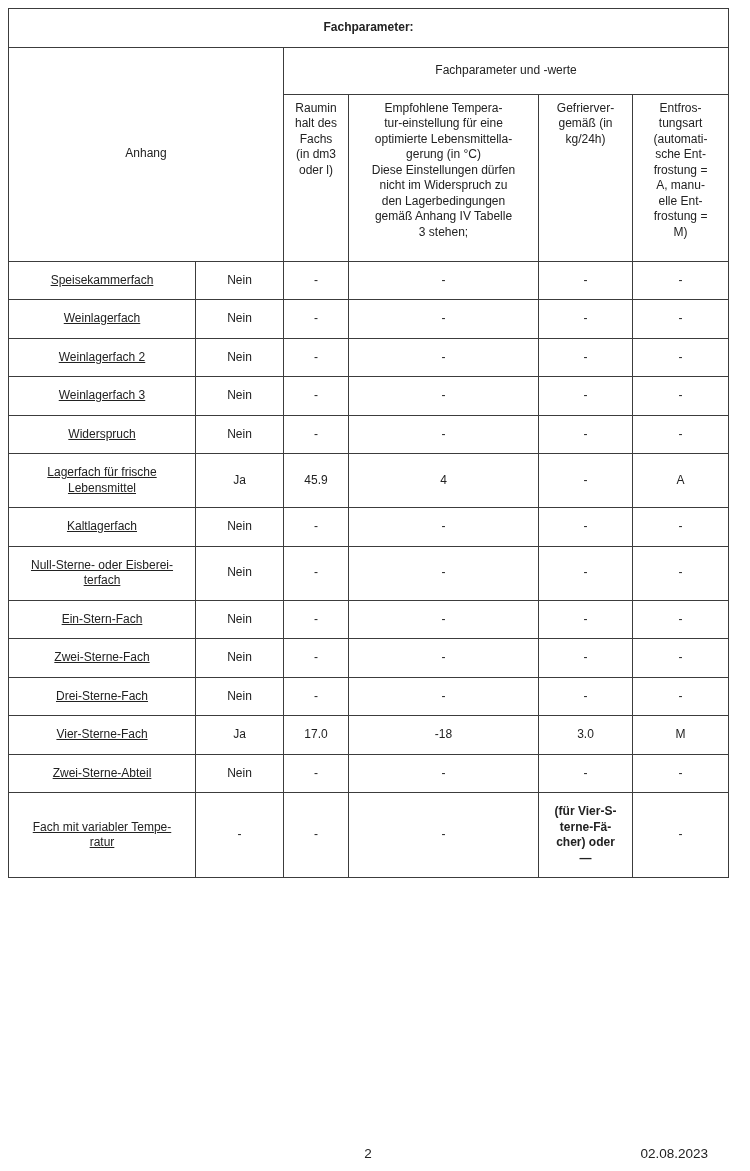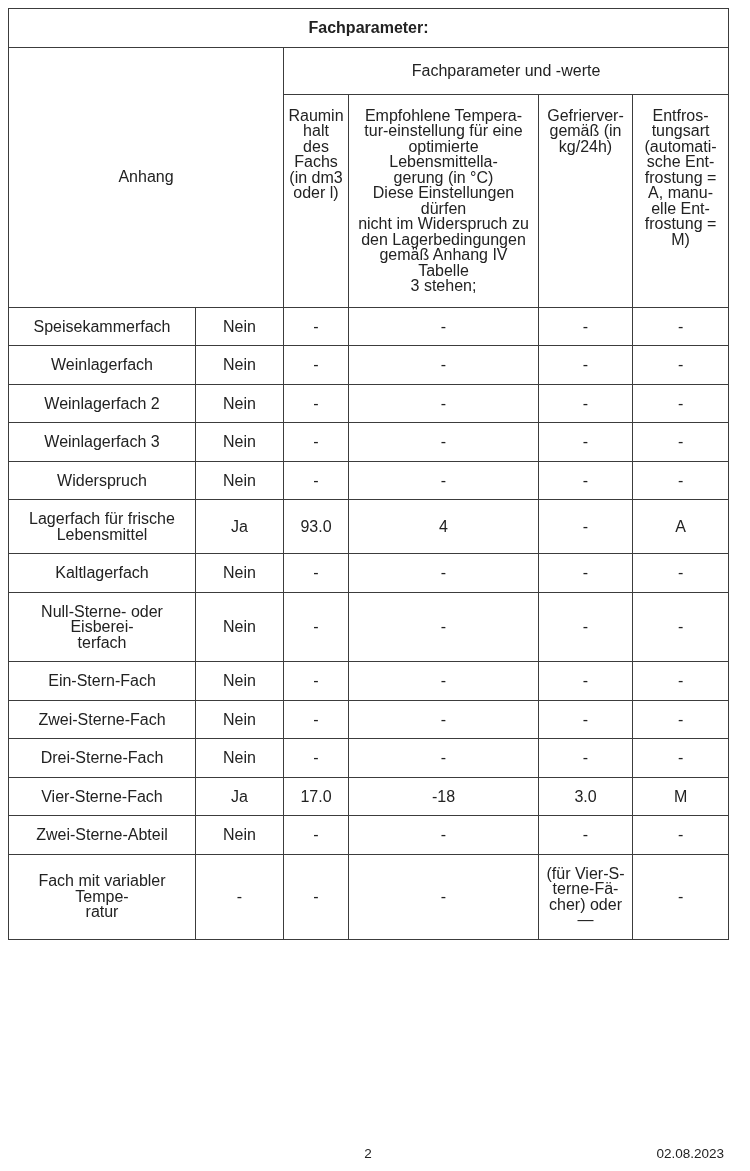--- a/index.html
+++ b/index.html
@@ -11,21 +11,21 @@
     width: 750px; height: 1171px;
     position: relative;
     font-family: "Liberation Sans", sans-serif;
     color: #222222;
   }
   table.fach-table {
     border-collapse: collapse;
     table-layout: fixed;
     width: 720px;
     margin: 8px 0 0 8px;
-    font-size: 16px;
+    font-size: 12px;
     line-height: 15.5px;
   }
   table.fach-table td {
     border: 1.5px solid #3c3c3c;
     vertical-align: middle;
     text-align: center;
     padding: 11px 5px;
     white-space: pre-line;
     overflow: hidden;
   }
@@ -34,49 +34,51 @@
     text-align: left;
     padding: 6px 10px;
     height: 30px;
   }
   tr.row-group { height: 47px; }
   td.group-header-cell { padding: 4px; }
   td.fachtyp-header-cell { text-align: center; }
   tr.row-colheads { height: 167px; }
   tr.row-colheads td {
     vertical-align: top;
-    padding: 13px 4px;
+    padding: 6px 4px;
   }
   td.cell-fachtyp {
     text-align: left;
     padding-left: 10px;
     padding-right: 8px;
+    text-decoration: underline;
   }
   td.left-multiline {
     text-align: left;
     padding-left: 8px;
     padding-right: 4px;
+    font-weight: bold;
   }
   .footer {
     position: absolute;
     left: 8px;
     top: 1146px;
     width: 720px;
     height: 17px;
     font-size: 13.5px;
     line-height: 16px;
   }
   .footer .page-number {
     position: absolute;
     left: 0; width: 100%;
     text-align: center;
   }
   .footer .date {
     position: absolute;
-    right: 4px; top: 0;
+    right: 20px; top: 0;
   }
 </style>
 </head>
 <body>
 
 <table class="fach-table">
   <colgroup>
     <col style="width:187px">
     <col style="width:88px">
     <col style="width:65px">
@@ -159,21 +161,21 @@
         <td class="cell-vorhanden">Nein</td>
         <td class="cell-rauminhalt">-</td>
         <td class="cell-temperatur">-</td>
         <td class="cell-gefriervermoegen">-</td>
         <td class="cell-entfrostung">-</td>
       </tr>
       <tr>
         <td class="cell-fachtyp">Lagerfach für frische
 Lebensmittel</td>
         <td class="cell-vorhanden">Ja</td>
-        <td class="cell-rauminhalt">93.0</td>
+        <td class="cell-rauminhalt">45.9</td>
         <td class="cell-temperatur">4</td>
         <td class="cell-gefriervermoegen">-</td>
         <td class="cell-entfrostung">A</td>
       </tr>
       <tr>
         <td class="cell-fachtyp">Kaltlagerfach</td>
         <td class="cell-vorhanden">Nein</td>
         <td class="cell-rauminhalt">-</td>
         <td class="cell-temperatur">-</td>
         <td class="cell-gefriervermoegen">-</td>

